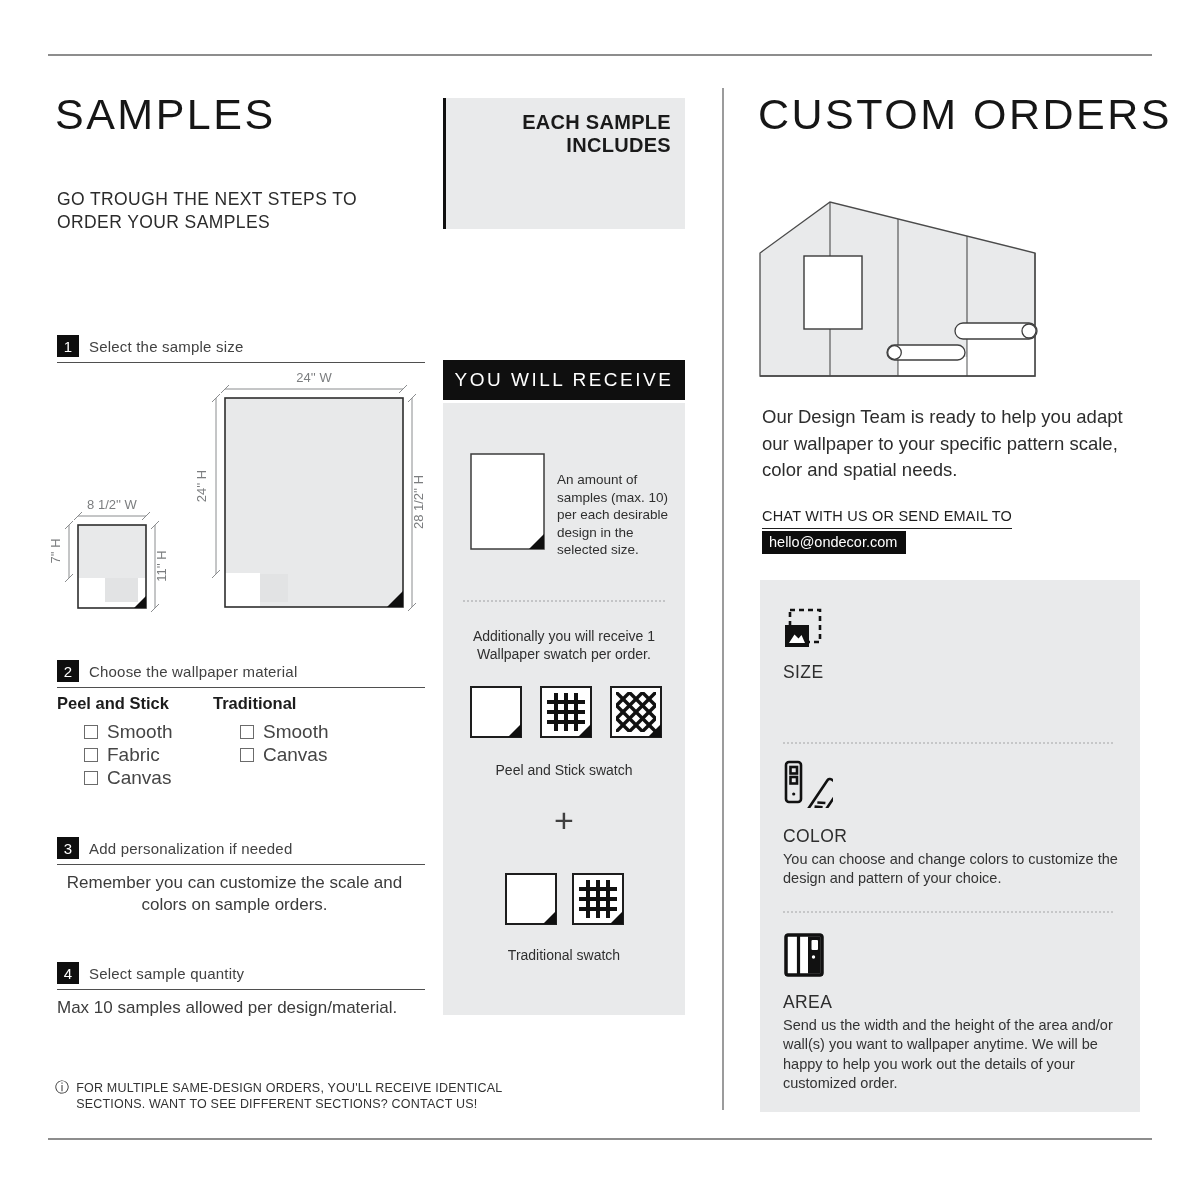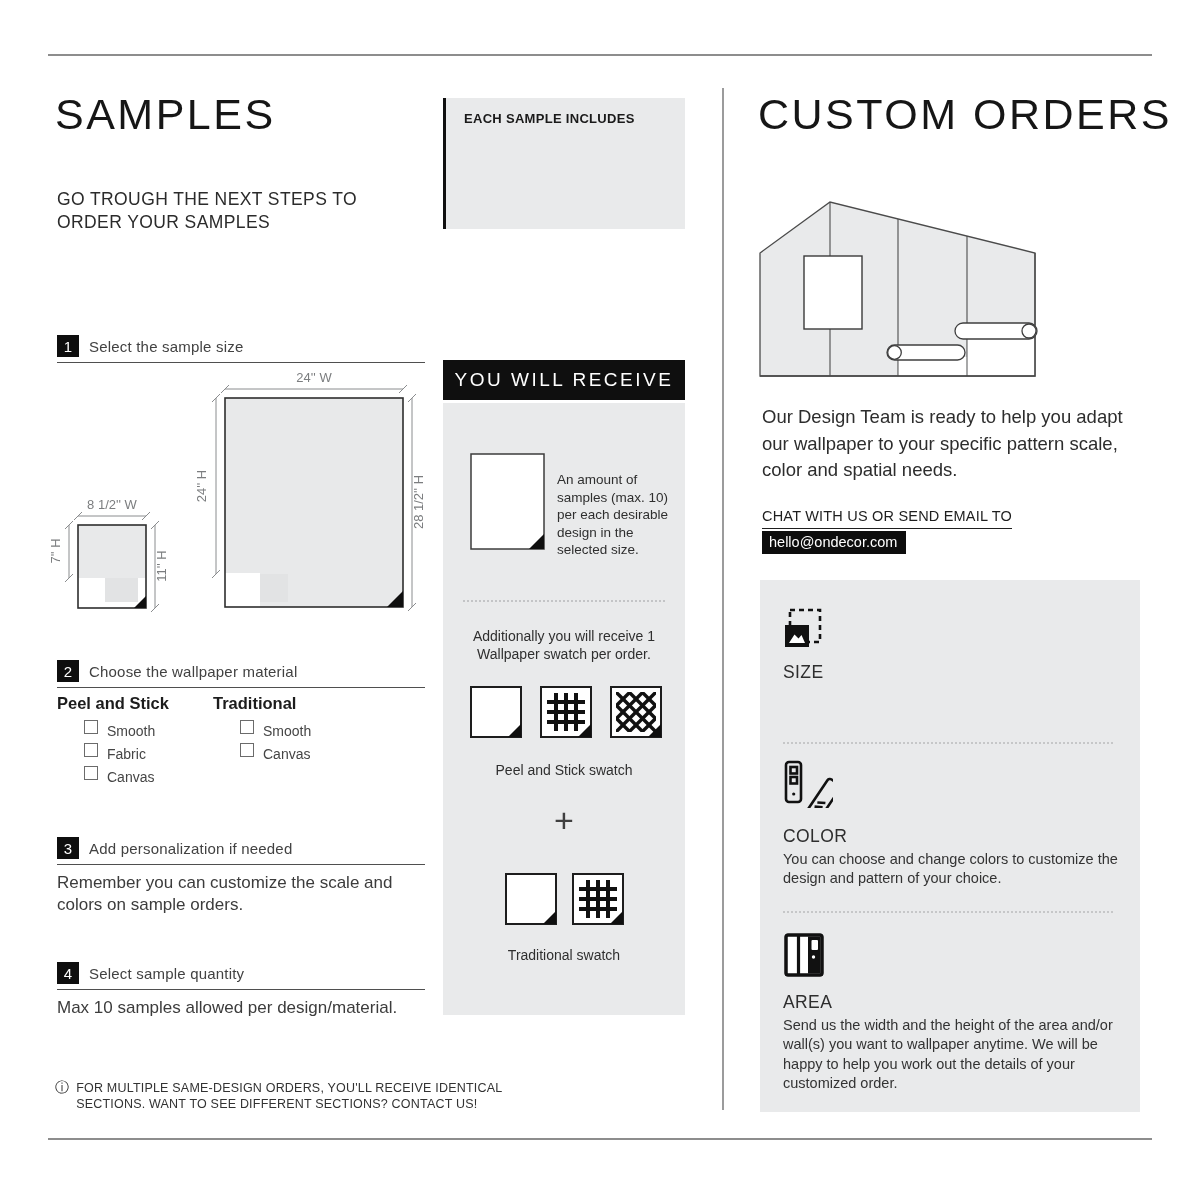--- a/index.html
+++ b/index.html
@@ -4,33 +4,33 @@
 <style>
   html,body{margin:0;padding:0;background:#fff;}
   body{width:1200px;height:1200px;position:relative;font-family:"Liberation Sans","DejaVu Sans",sans-serif;color:#333;}
   .abs{position:absolute;}
   .rule{position:absolute;left:48px;width:1104px;height:2px;background:#8d8d8d;}
   .vdiv{position:absolute;left:722px;top:88px;width:2px;height:1022px;background:#9b9b9c;}
   .big-title{position:absolute;font-size:43px;font-weight:400;letter-spacing:2.5px;color:#161616;white-space:nowrap;}
   .subtitle{position:absolute;left:57px;top:188px;width:300px;font-size:17.5px;line-height:1.34;letter-spacing:0.4px;color:#2b2b2b;}
   
   .includes{position:absolute;left:443px;top:98px;width:242px;height:131px;background:#e9eaeb;border-left:3px solid #101010;box-sizing:border-box;padding:13px 14px 0 18px;}
-  .includes .t{font-size:13px;font-weight:700;letter-spacing:0.3px;color:#1a1a1a;margin-bottom:4px;}
+  .includes .t{font-size:20px;font-weight:700;letter-spacing:0.3px;color:#1a1a1a;margin-bottom:4px;text-align:right;}
   .includes ul{margin:0;padding:0;list-style:none;}
   .includes li{font-size:14.5px;line-height:1.3;color:#2c2c2c;padding-left:10px;text-indent:-10px;}
   .includes li::before{content:"- ";}
   
   .step{position:absolute;left:57px;width:368px;border-bottom:1.5px solid #4f4f4f;padding-bottom:5px;display:flex;align-items:center;gap:10px;}
   .badge{width:22px;height:22px;background:#0e0e0e;color:#fff;font-size:15px;display:flex;align-items:center;justify-content:center;flex:0 0 auto;}
   .step-label{font-size:15px;color:#424242;letter-spacing:0.2px;white-space:nowrap;}
   .step-body{position:absolute;left:57px;font-size:17px;line-height:1.28;color:#3c3c3c;}
   
   .mat-col{position:absolute;top:694px;}
   .mat-title{font-size:16.5px;font-weight:700;color:#1c1c1c;margin-bottom:7px;}
-  .mat-item{font-size:14px;color:#454545;line-height:23px;display:flex;padding-left:27px;}
+  .mat-item{font-size:19px;color:#454545;line-height:23px;display:flex;align-items:center;padding-left:27px;}
   .cb{width:12px;height:12px;border:1.5px solid #6b6b6b;display:inline-block;margin-right:9px;flex:0 0 auto;}
   
   .footnote{position:absolute;left:55px;top:1080px;width:500px;display:flex;gap:7px;font-size:12.5px;letter-spacing:0.2px;color:#323232;line-height:1.28;}
   .info-ic{font-size:14px;line-height:1.1;color:#222;flex:0 0 auto;font-family:"DejaVu Sans",sans-serif;}
   
   .rec-header{position:absolute;left:443px;top:360px;width:242px;height:40px;background:#0f0f0f;color:#fff;font-size:19px;letter-spacing:2.5px;display:flex;align-items:center;justify-content:center;}
   .rec-panel{position:absolute;left:443px;top:403px;width:242px;height:612px;background:#e9eaeb;}
   .rec-panel .dotted{position:absolute;left:20px;right:20px;border-top:2px dotted #c3c4c6;}
   .rec-text{position:absolute;left:114px;top:68px;width:128px;font-size:13.5px;line-height:1.3;color:#2f2f2f;}
   .rec-caption{position:absolute;left:16px;top:224px;width:210px;text-align:center;font-size:14px;line-height:1.3;color:#2f2f2f;}
@@ -143,21 +143,21 @@
   <div class="mat-item">
       <span class="cb"></span>
       <span>Canvas</span>
     </div>
 </div>
 
 <div class="step" style="top:837px;">
   <span class="badge">3</span>
   <span class="step-label">Add personalization if needed</span>
 </div>
-<div class="step-body" style="top:872px;width:355px;">Remember you can customize the scale and colors on sample orders.</div>
+<div class="step-body" style="top:872px;width:355px;text-align:center;">Remember you can customize the scale and colors on sample orders.</div>
 
 <div class="step" style="top:962px;">
   <span class="badge">4</span>
   <span class="step-label">Select sample quantity</span>
 </div>
 <div class="step-body" style="top:997px;width:400px;">Max 10 samples allowed per design/material.</div>
 
 <div class="footnote">
   <span class="info-ic">ⓘ</span>
   <span style="width:470px;display:block;">FOR MULTIPLE SAME-DESIGN ORDERS, YOU'LL RECEIVE IDENTICAL SECTIONS. WANT TO SEE DIFFERENT SECTIONS? CONTACT US!</span>

